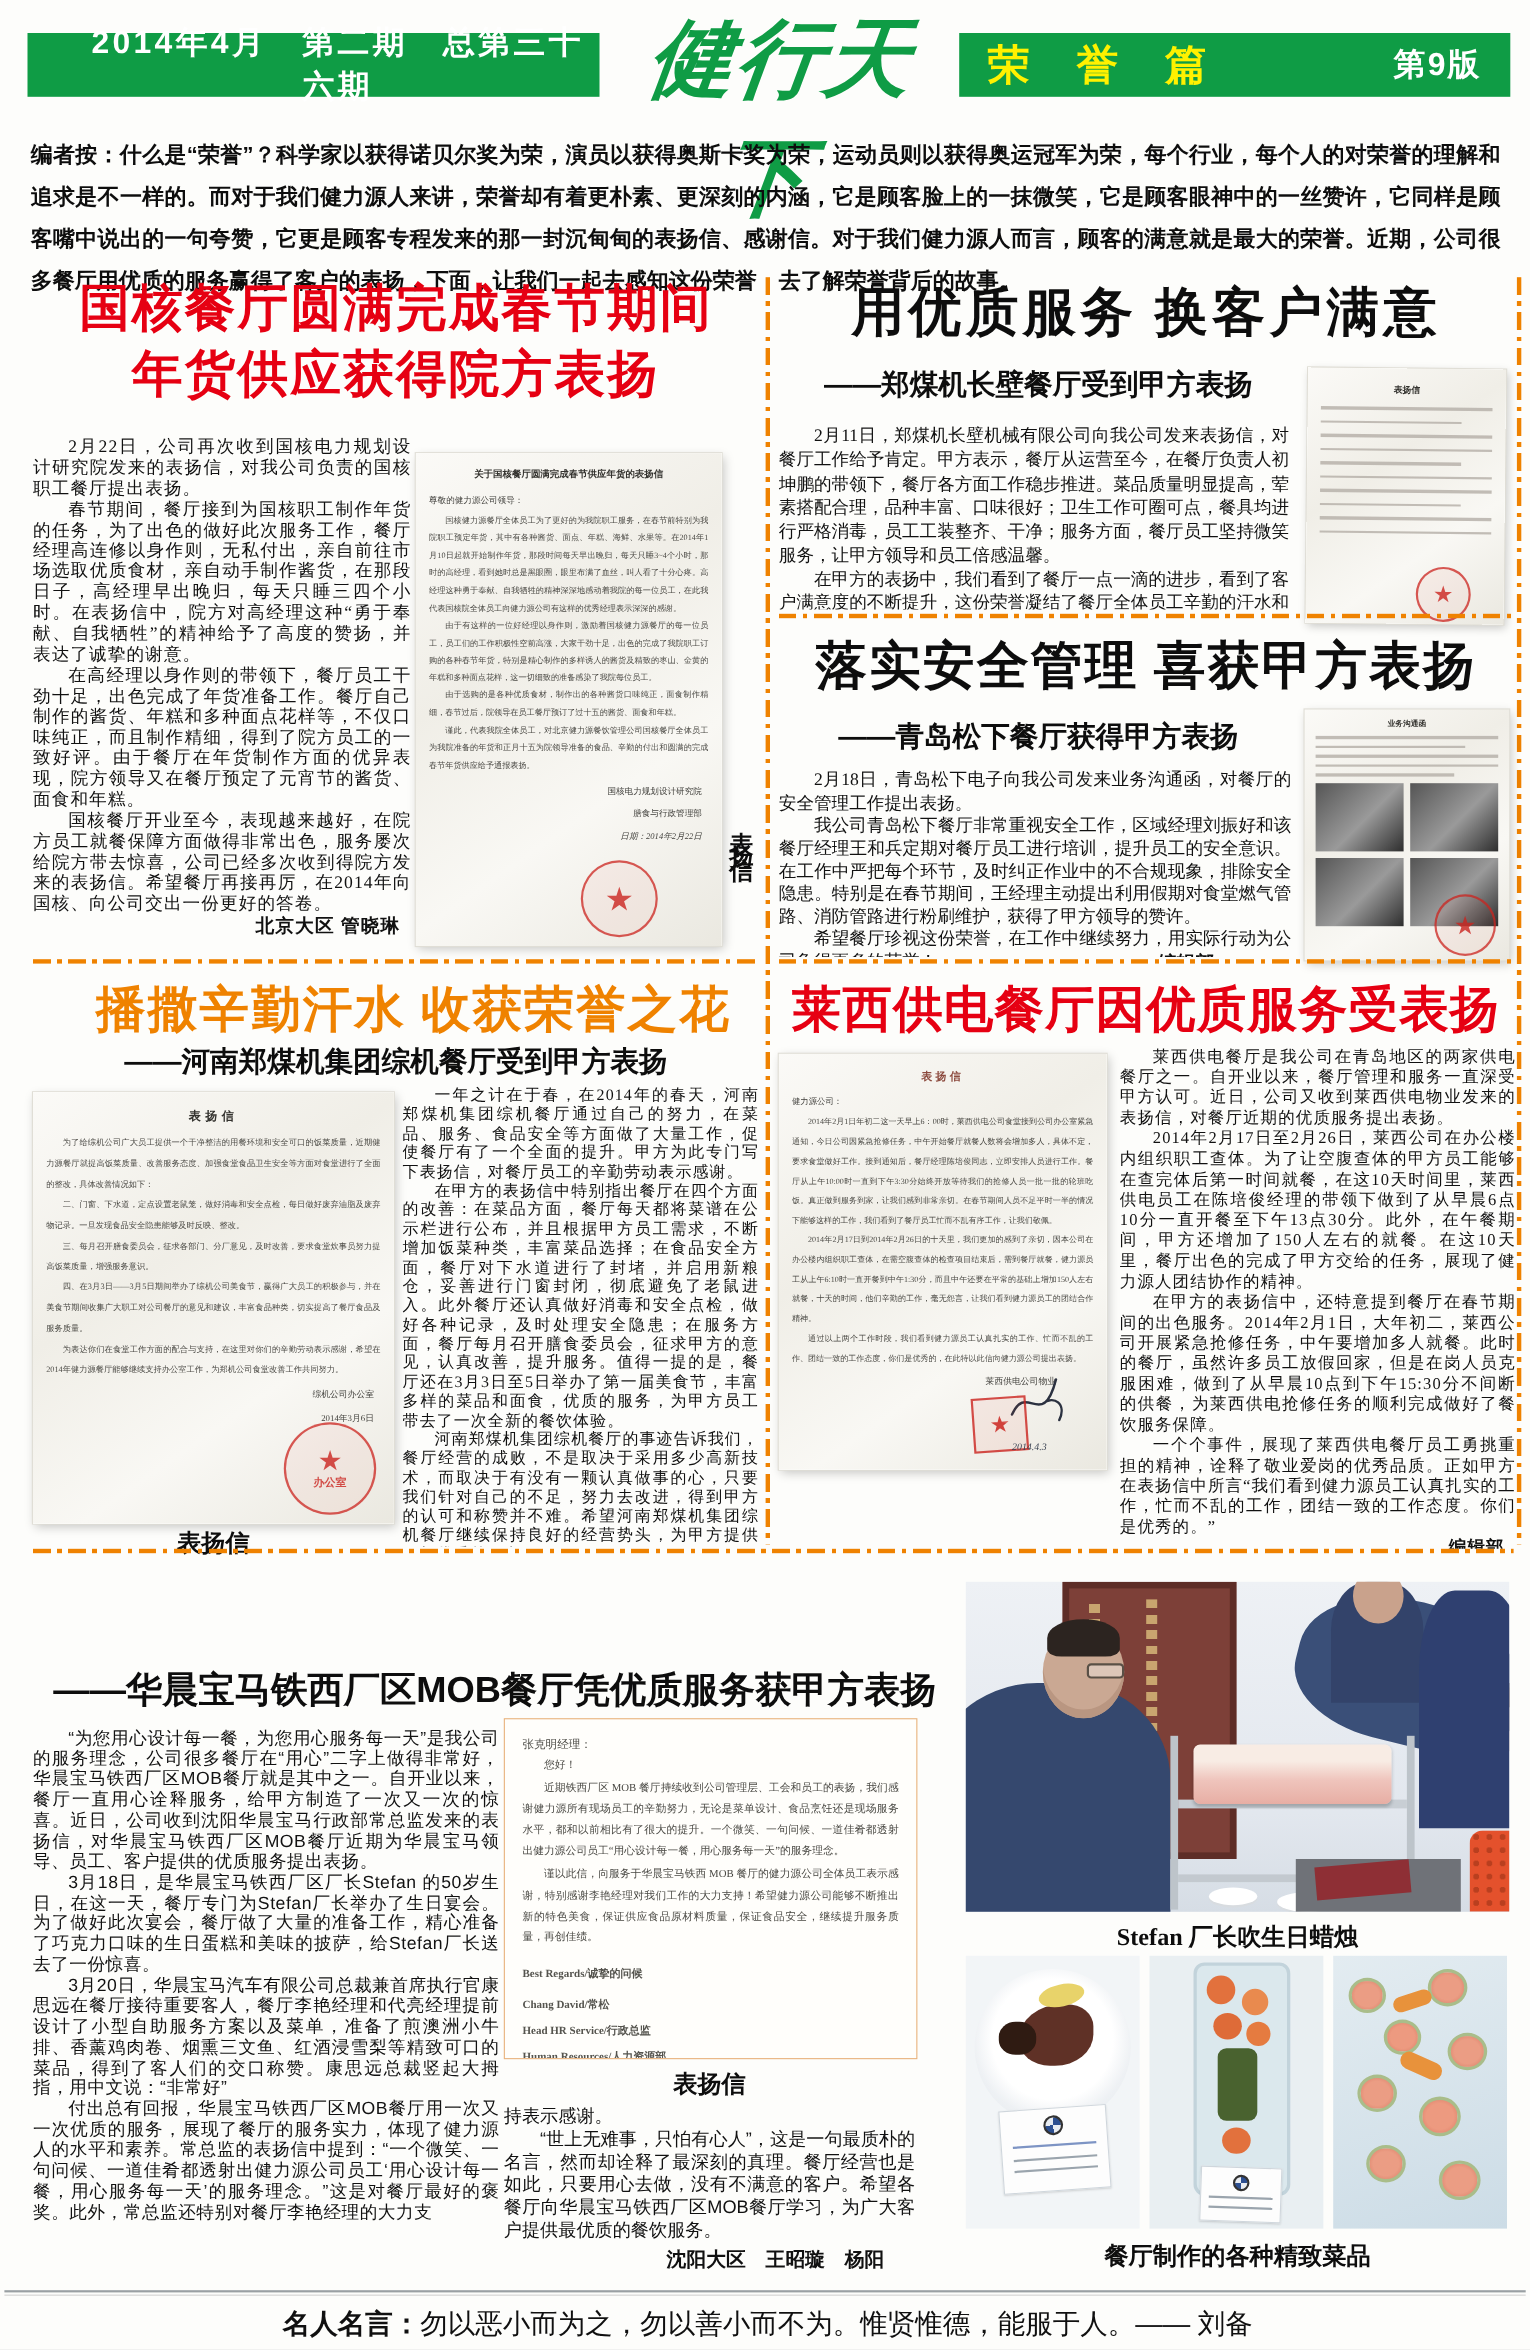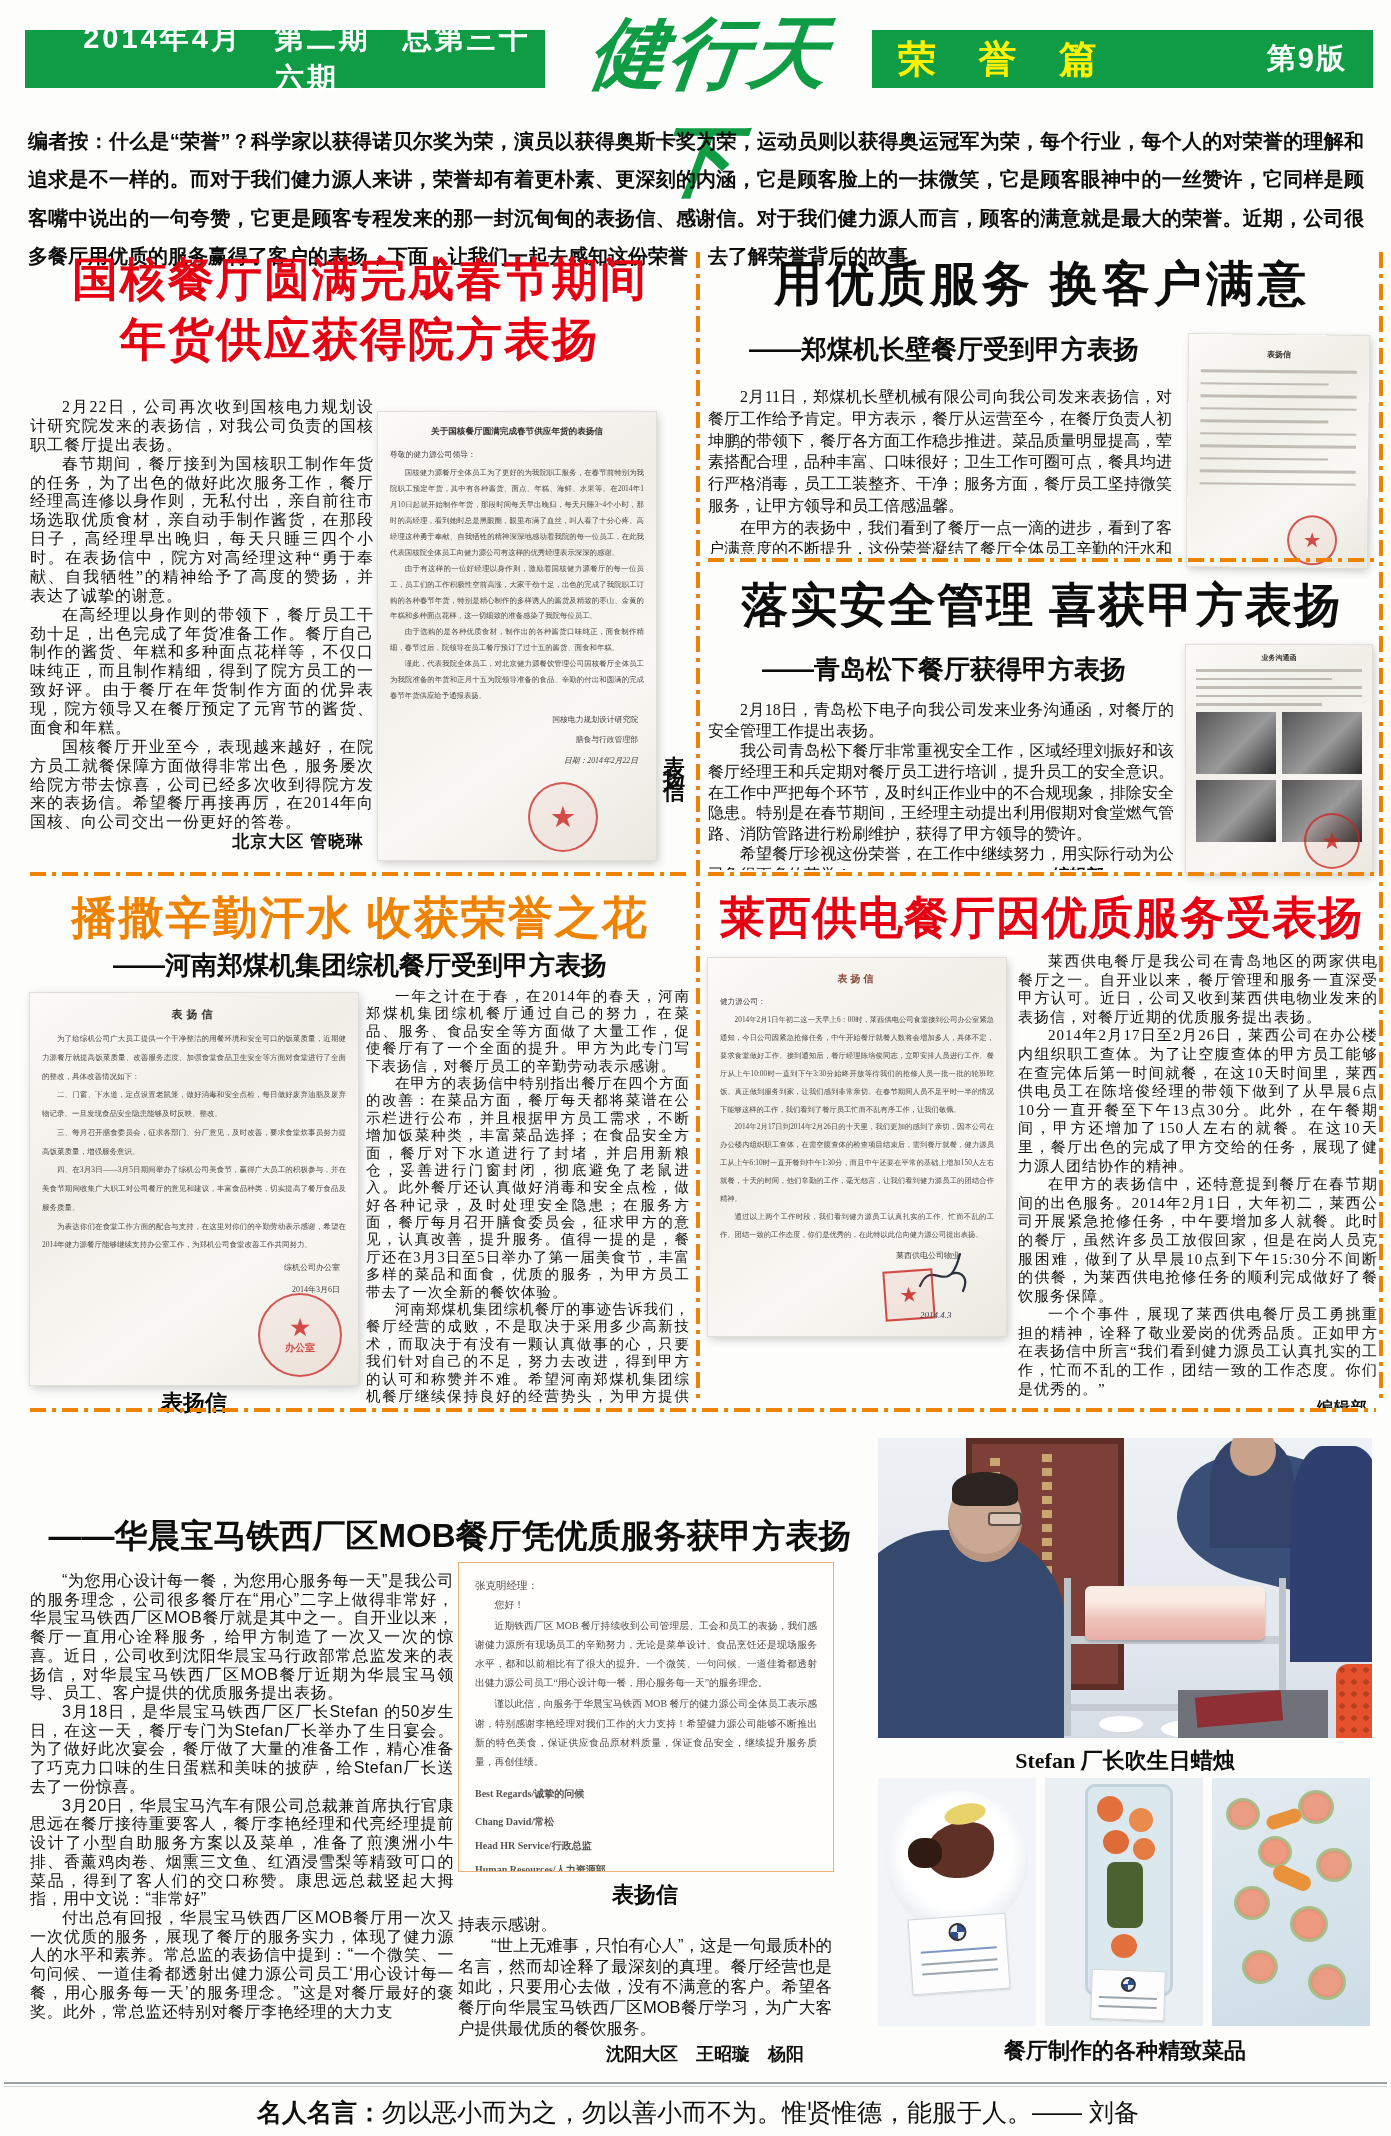--- a/index.html
+++ b/index.html
@@ -102,21 +102,21 @@
     <div class="lp" style="font-size:7.4px;line-height:2.15;">由于选购的是各种优质食材，制作出的各种酱货口味纯正，面食制作精细，春节过后，院领导在员工餐厅预订了过十五的酱货、面食和年糕。</div>
     <div class="lp" style="font-size:7.4px;line-height:2.15;">谨此，代表我院全体员工，对北京健力源餐饮管理公司国核餐厅全体员工为我院准备的年货和正月十五为院领导准备的食品、辛勤的付出和圆满的完成春节年货供应给予通报表扬。</div>
     <div class="lsig" style="font-size:7.8px;line-height:2.1;margin-top:8px;">国核电力规划设计研究院</div>
     <div class="lsig" style="font-size:7.8px;line-height:2.1;">膳食与行政管理部</div>
     <div class="lsig" style="font-size:7.8px;line-height:2.1;font-style:italic;">日期：2014年2月22日</div>
     <div class="seal" style="left:150px;top:370px;width:66px;height:66px;font-size:26px;">★</div>
   </div>
   <div class="abs vcap" style="left:659px;top:738px;">表扬信</div>
   <div class="abs dash-h" style="left:30px;top:872px;width:660px;"></div>
 
-  <div class="abs hl hl-orange" style="left:30px;top:888px;width:660px;font-size:45px;letter-spacing:2px;">播撒辛勤汗水  收获荣誉之花</div>
+  <div class="abs hl hl-orange" style="left:46px;top:888px;width:660px;font-size:45px;letter-spacing:2px;">播撒辛勤汗水  收获荣誉之花</div>
   <div class="abs subhead sans" style="left:30px;top:948px;width:660px;font-size:26px;">——河南郑煤机集团综机餐厅受到甲方表扬</div>
   <div class="abs paper" style="left:30px;top:993px;width:328px;height:392px;">
     <div class="ltitle" style="font-size:11px;letter-spacing:4px;">表扬信</div>
     <div class="lp" style="font-size:7.5px;line-height:2.5;">为了给综机公司广大员工提供一个干净整洁的用餐环境和安全可口的饭菜质量，近期健力源餐厅就提高饭菜质量、改善服务态度、加强食堂食品卫生安全等方面对食堂进行了全面的整改，具体改善情况如下：</div>
     <div class="lp" style="font-size:7.5px;line-height:2.5;">二、门窗、下水道，定点设置老鼠笼，做好消毒和安全点检，每日做好废弃油脂及废弃物记录。一旦发现食品安全隐患能够及时反映、整改。</div>
     <div class="lp" style="font-size:7.5px;line-height:2.5;">三、每月召开膳食委员会，征求各部门、分厂意见，及时改善，要求食堂炊事员努力提高饭菜质量，增强服务意识。</div>
     <div class="lp" style="font-size:7.5px;line-height:2.5;">四、在3月3日——3月5日期间举办了综机公司美食节，赢得广大员工的积极参与，并在美食节期间收集广大职工对公司餐厅的意见和建议，丰富食品种类，切实提高了餐厅食品及服务质量。</div>
     <div class="lp" style="font-size:7.5px;line-height:2.5;">为表达你们在食堂工作方面的配合与支持，在这里对你们的辛勤劳动表示感谢，希望在2014年健力源餐厅能够继续支持办公室工作，为郑机公司食堂改善工作共同努力。</div>
     <div class="lsig" style="font-size:8px;line-height:2.2;margin-top:4px;">综机公司办公室</div>
     <div class="lsig" style="font-size:8px;line-height:2.2;">2014年3月6日</div>

